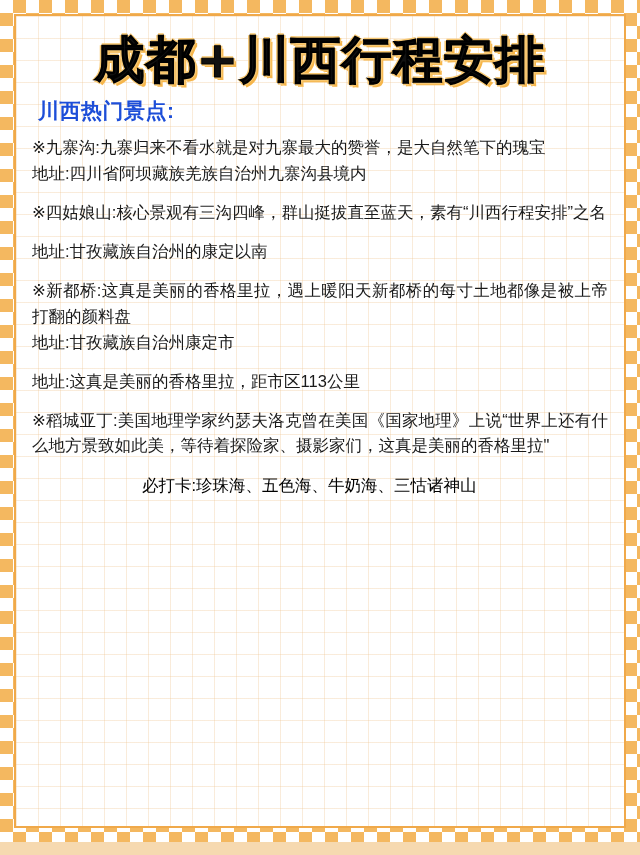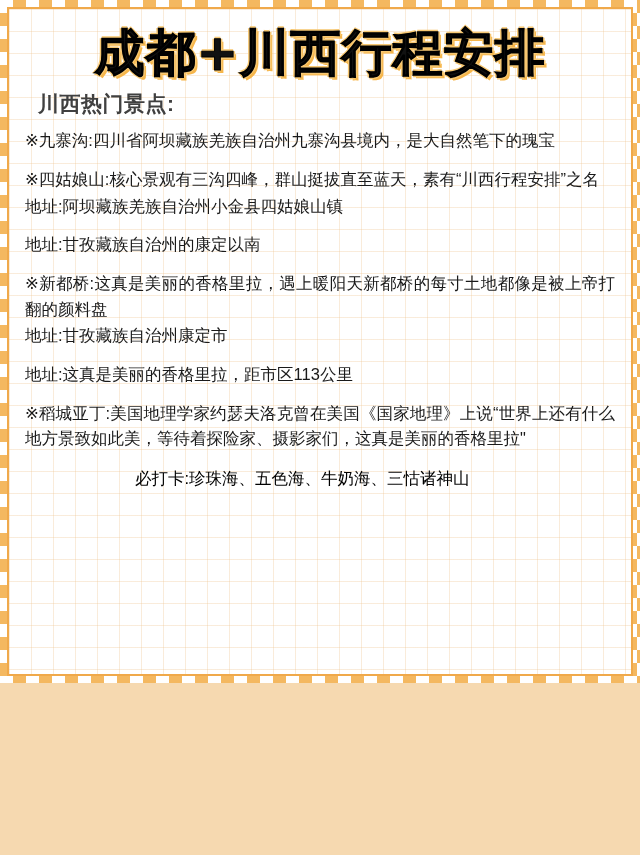--- a/index.html
+++ b/index.html
@@ -9,26 +9,26 @@
   body {
     width: 640px;
     height: 855px;
     font-family: "Liberation Sans", "DejaVu Sans", sans-serif;
     background: #f6d9b0;
     overflow: hidden;
   }
   .page {
     position: relative;
     width: 640px;
-    height: 683px;
+    height: 842px;
     box-sizing: border-box;
     
     background:
       repeating-conic-gradient(#f4b860 0% 25%, #ffffff 0% 50%) 0 0 / 26px 26px;
-    padding: 7px;
+    padding: 14px;
   }
   .inner {
     position: relative;
     width: 100%;
     height: 100%;
     box-sizing: border-box;
     background: #ffffff;
     border: 2px solid #f0a94a;
     overflow: hidden;
   }
@@ -62,22 +62,22 @@
        2px 0 0 #f7c873,
       -2px 0 0 #f7c873,
        0 2px 0 #f7c873,
        0 -2px 0 #f7c873,
        3px 3px 0 #f6b64b;
     font-family: "DejaVu Sans", "Liberation Sans", sans-serif;
   }
   .section-head {
     font-size: 21px;
     font-weight: bold;
-    color: #404040;
-    margin: 10px 0 10px 13px;
+    color: #1d4ed8;
+    margin: 10px 0 10px 6px;
     letter-spacing: 0.5px;
   }
   .entry {
     margin: 0 0 14px 0;
   }
   .entry-desc {
     font-size: 16.5px;
     color: #1a1a1a;
     line-height: 1.55;
     margin: 0 0 1px 0;
@@ -105,26 +105,26 @@
 
 <div class="page">
   <div class="inner">
     <div class="content">
 
       <div class="title">成都+川西行程安排</div>
 
       <div class="section-head">川西热门景点:</div>
 
       <div class="entry">
-        <p class="entry-desc">※九寨沟:四川省阿坝藏族羌族自治州九寨沟县境内，是大自然笔下的瑰宝</p>
+        <p class="entry-desc">※九寨沟:九寨归来不看水就是对九寨最大的赞誉，是大自然笔下的瑰宝</p>
+        <p class="entry-addr">地址:四川省阿坝藏族羌族自治州九寨沟县境内</p>
       </div>
 
       <div class="entry">
         <p class="entry-desc">※四姑娘山:核心景观有三沟四峰，群山挺拔直至蓝天，素有“川西行程安排”之名</p>
-        <p class="entry-addr">地址:阿坝藏族羌族自治州小金县四姑娘山镇</p>
       </div>
 
       <div class="entry">
         <p class="entry-addr">地址:甘孜藏族自治州的康定以南</p>
       </div>
 
       <div class="entry">
         <p class="entry-desc">※新都桥:这真是美丽的香格里拉，遇上暖阳天新都桥的每寸土地都像是被上帝打翻的颜料盘</p>
         <p class="entry-addr">地址:甘孜藏族自治州康定市</p>
       </div>

